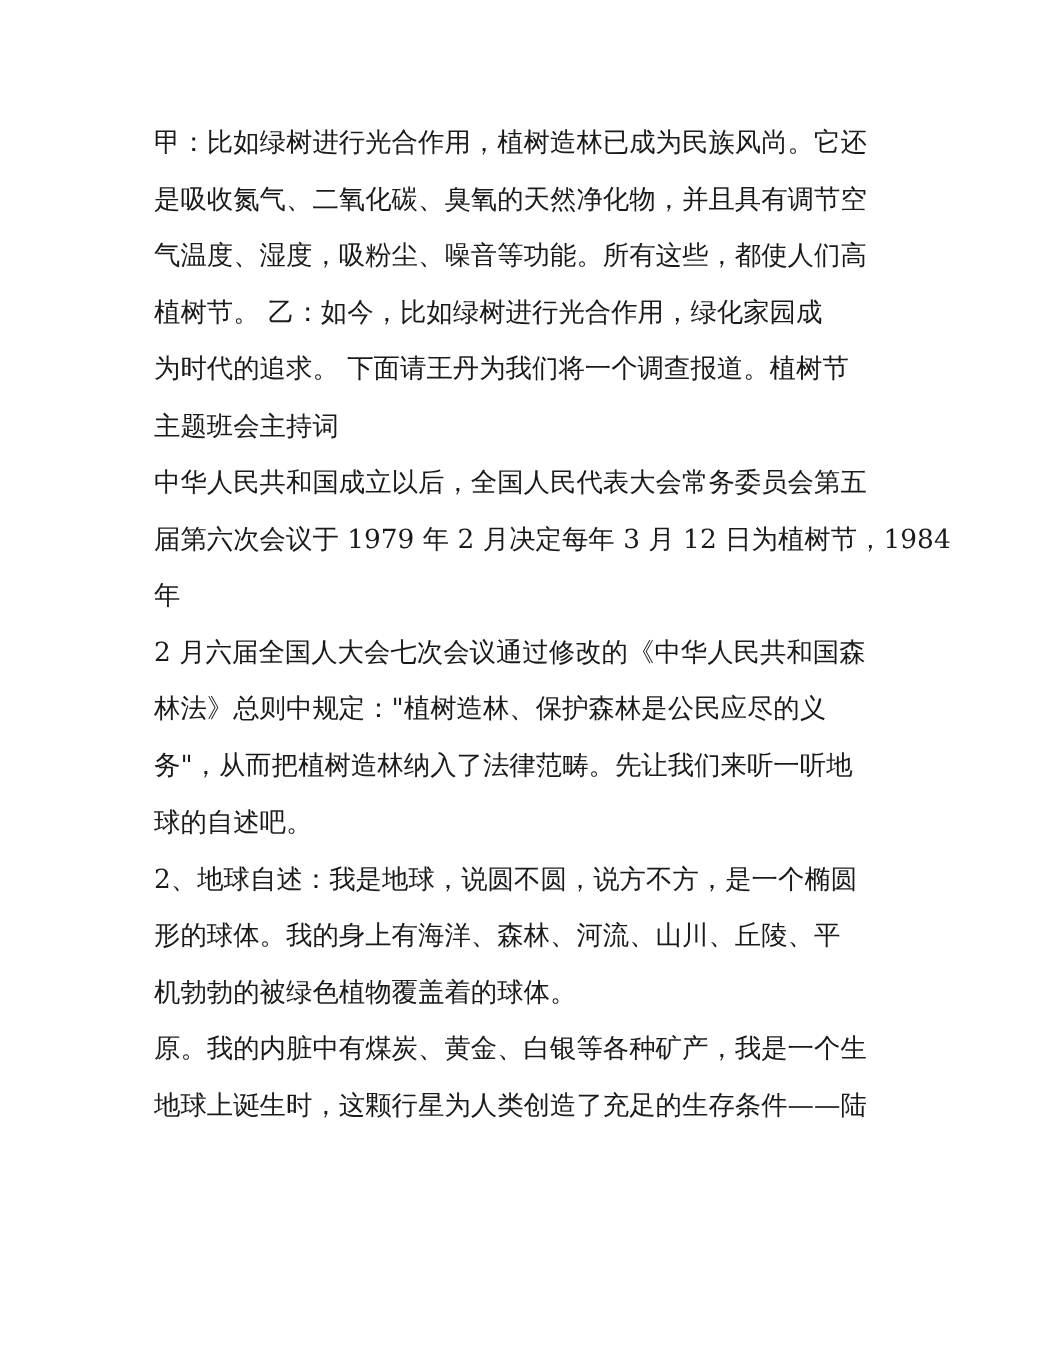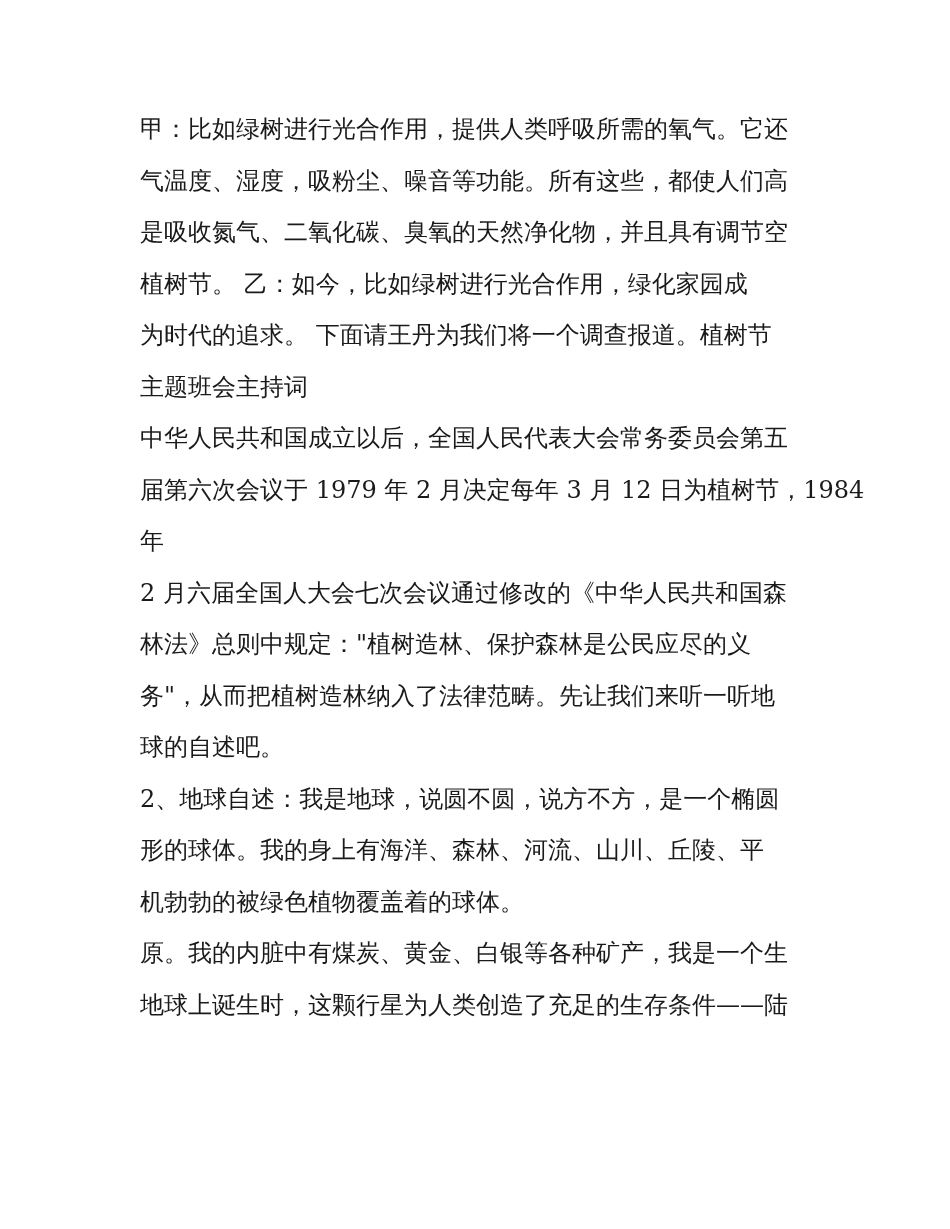--- a/index.html
+++ b/index.html
@@ -26,23 +26,23 @@
       height: 51.5px;
       line-height: 51.5px;
       white-space: nowrap;
       letter-spacing: 0px;
     }
   </style>
 </head>
 <body>
 
 <div class="page">
-  <div class="line">甲：比如绿树进行光合作用，提供人类呼吸所需的氧气。它还</div>
+  <div class="line">甲：比如绿树进行光合作用，植树造林已成为民族风尚。它还</div>
+  <div class="line">是吸收氮气、二氧化碳、臭氧的天然净化物，并且具有调节空</div>
   <div class="line">气温度、湿度，吸粉尘、噪音等功能。所有这些，都使人们高</div>
-  <div class="line">是吸收氮气、二氧化碳、臭氧的天然净化物，并且具有调节空</div>
   <div class="line">植树节。 乙：如今，比如绿树进行光合作用，绿化家园成</div>
   <div class="line">为时代的追求。 下面请王丹为我们将一个调查报道。植树节</div>
   <div class="line">主题班会主持词</div>
   <div class="line">中华人民共和国成立以后，全国人民代表大会常务委员会第五</div>
   <div class="line">届第六次会议于 1979 年 2 月决定每年 3 月 12 日为植树节，1984</div>
   <div class="line">年</div>
   <div class="line">2 月六届全国人大会七次会议通过修改的《中华人民共和国森</div>
   <div class="line">林法》总则中规定："植树造林、保护森林是公民应尽的义</div>
   <div class="line">务"，从而把植树造林纳入了法律范畴。先让我们来听一听地</div>
   <div class="line">球的自述吧。</div>

